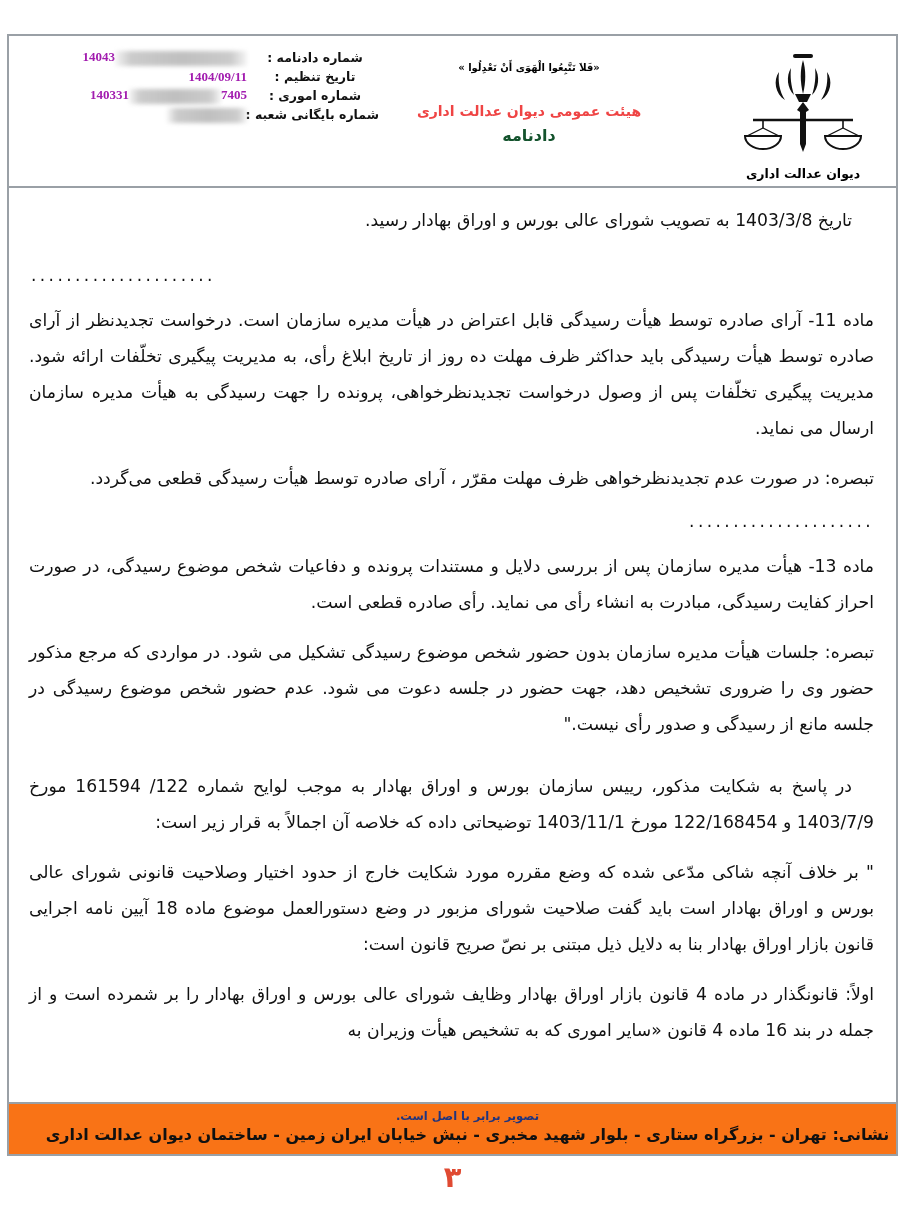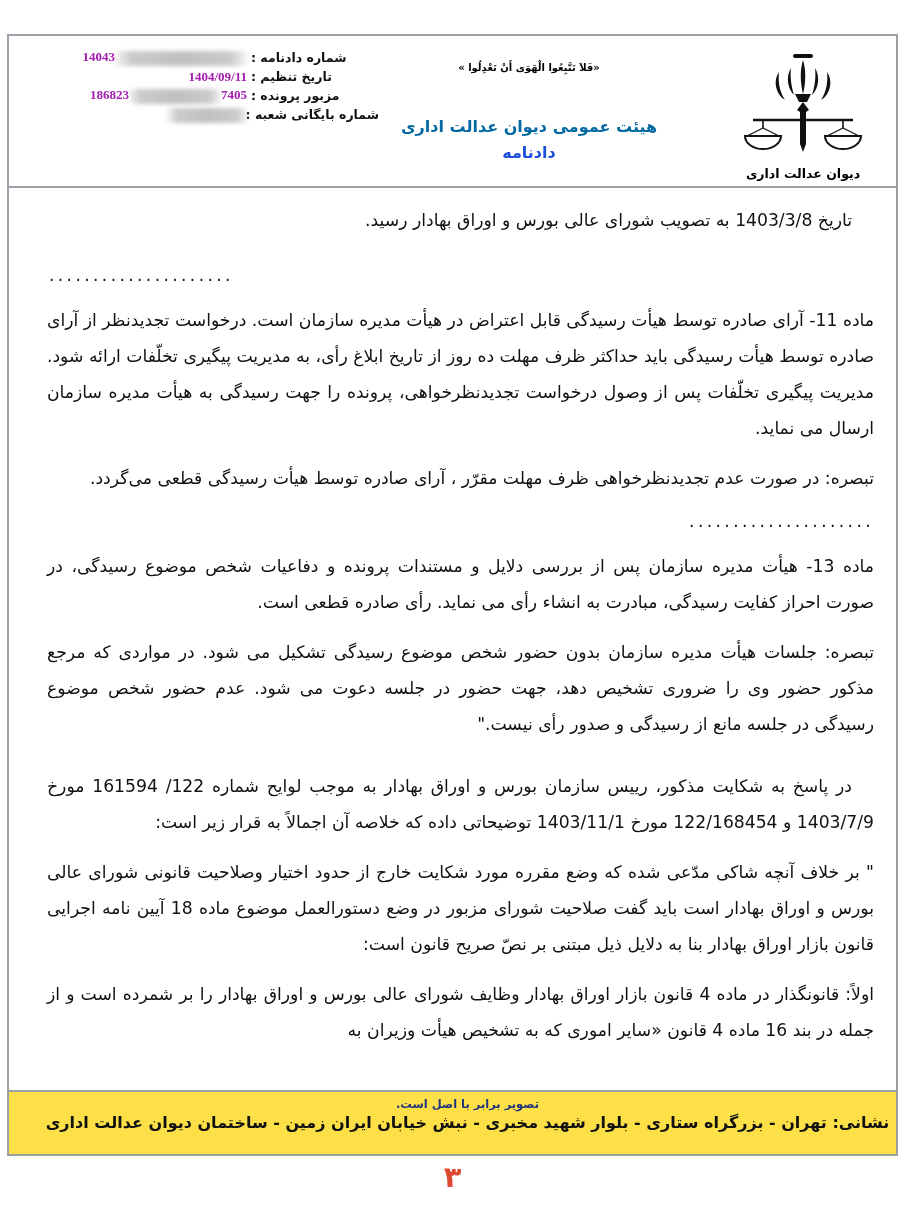--- a/index.html
+++ b/index.html
@@ -60,21 +60,21 @@
     align-items: center;
     height: 19px;
     white-space: nowrap;
   }
   .meta-label {
     font-size: 12.5px;
     font-weight: bold;
     font-family: "DejaVu Sans", "Liberation Sans", sans-serif;
     color: #111;
     direction: rtl;
-    text-align: left;
+    text-align: center;
     width: 128px;
     flex: 0 0 128px;
   }
   .meta-value {
     font-size: 13px;
     font-weight: bold;
     font-family: "Liberation Serif", "DejaVu Serif", serif;
     direction: ltr;
     color: #a21caf;
     padding-right: 4px;
@@ -107,31 +107,31 @@
     direction: rtl;
   }
   .verse {
     font-size: 10px;
     font-weight: bold;
     font-family: "DejaVu Sans", "Liberation Sans", sans-serif;
     color: #000;
     letter-spacing: 0px;
   }
   .org-name {
-    margin-top: 44px;
-    font-size: 16px;
-    font-weight: bold;
-    color: #0369a1;
+    margin-top: 30px;
+    font-size: 14px;
+    font-weight: bold;
+    color: #ef4444;
     font-family: "DejaVu Sans", "Liberation Sans", sans-serif;
   }
   .doc-kind {
     margin-top: 7px;
     font-size: 16px;
     font-weight: bold;
-    color: #1d4ed8;
+    color: #14532d;
     font-family: "DejaVu Sans", "Liberation Sans", sans-serif;
   }
 
   
   .emblem-wrap {
     position: absolute;
     right: 18px;
     top: 12px;
     width: 150px;
     text-align: center;
@@ -141,21 +141,21 @@
     margin-top: -2px;
     font-size: 12.5px;
     font-weight: bold;
     color: #000;
     font-family: "DejaVu Sans", "Liberation Sans", sans-serif;
   }
 
   
   .body {
     position: relative;
-    padding: 14px 22px 8px 38px;
+    padding: 14px 22px 8px 20px;
     direction: rtl;
     text-align: justify;
   }
   .para {
     font-size: 17.2px;
     line-height: 36px;
     font-family: "DejaVu Sans", "Liberation Sans", sans-serif;
     color: #111;
     margin: 0 0 14px 0;
     text-align: justify;
@@ -182,26 +182,26 @@
     direction: rtl;
     padding-right: 0;
   }
 
   
   .footer {
     position: absolute;
     left: 0;
     right: 0;
     bottom: 0;
-    height: 64px;
+    height: 52px;
     border-top: 2px solid #9aa0a6;
     text-align: center;
     direction: rtl;
     padding-top: 4px;
-    background: #fde047;
+    background: #f97316;
     padding-left: 30px;
   }
   .footer-line1 {
     font-size: 11.5px;
     font-weight: bold;
     color: #20347e;
     font-family: "DejaVu Sans", "Liberation Sans", sans-serif;
     line-height: 17px;
   }
   .footer-line2 {
@@ -240,22 +240,22 @@
           <span class="meta-label">شماره دادنامه :</span>
           <span class="meta-value"><span>14043</span><span class="redact w-wide"></span></span>
         </div>
 
         <div class="meta-row">
           <span class="meta-label">تاریخ تنظیم :</span>
           <span class="meta-value">1404/09/11</span>
         </div>
 
         <div class="meta-row">
-          <span class="meta-label">مزبور پرونده :</span>
-          <span class="meta-value"><span>186823</span><span class="redact w-mid"></span><span>7405</span></span>
+          <span class="meta-label">شماره اموری :</span>
+          <span class="meta-value"><span>140331</span><span class="redact w-mid"></span><span>7405</span></span>
         </div>
 
         <div class="meta-row">
           <span class="meta-label">شماره بایگانی شعبه :</span>
           <span class="meta-value"><span class="redact w-small"></span></span>
         </div>
 
       </div>
 
       <div class="header-center">

